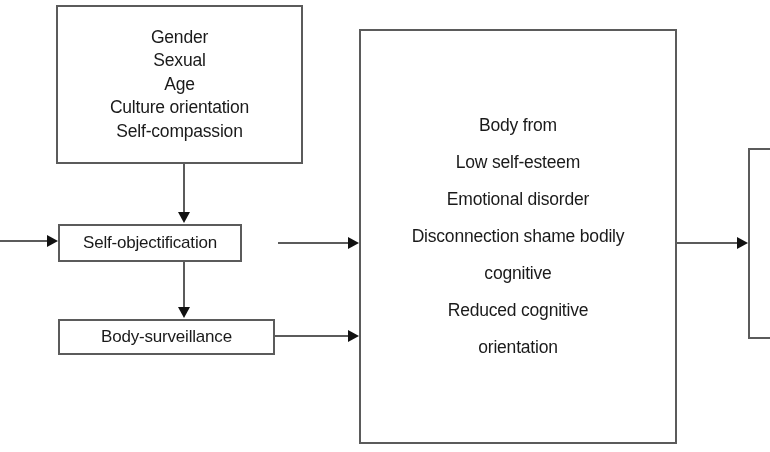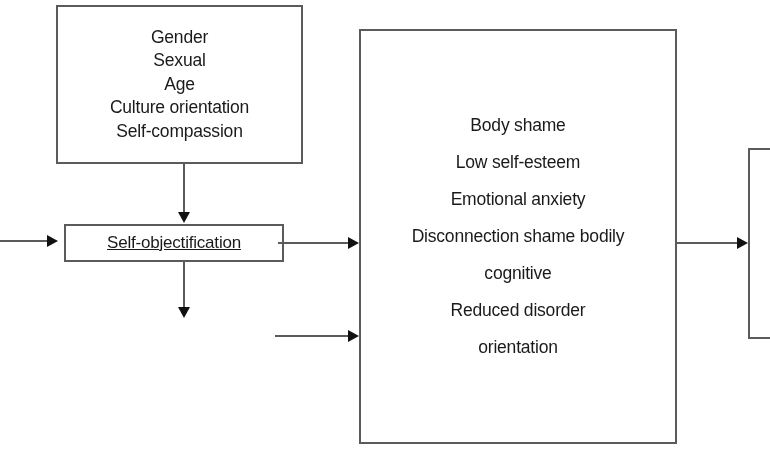--- a/index.html
+++ b/index.html
@@ -37,25 +37,24 @@
     flex-direction: column;
   }
   #box-antecedents .line {
     font-size: 17.5px;
     line-height: 23.5px;
     letter-spacing: -0.2px;
     white-space: nowrap;
   }
   
   #box-self-objectification {
-    left: 64px;
+    left: 58px;
     top: 224px;
-    width: 220px;
+    width: 184px;
     height: 38px;
-    text-decoration: underline;
   }
   #box-self-objectification .line {
     font-size: 17px;
     letter-spacing: -0.2px;
     white-space: nowrap;
   }
   
   #box-body-surveillance {
     left: 58px;
     top: 319px;
@@ -125,28 +124,31 @@
     <div class="line">Sexual</div>
     <div class="line">Age</div>
     <div class="line">Culture orientation</div>
     <div class="line">Self-compassion</div>
   </div>
 
   <div class="node-box" id="box-self-objectification">
     <div class="line">Self-objectification</div>
   </div>
 
+  <div class="node-box" id="box-body-surveillance">
+    <div class="line">Body-surveillance</div>
+  </div>
 
   <div class="node-box" id="box-consequences">
-    <div class="line">Body shame</div>
+    <div class="line">Body from</div>
     <div class="line">Low self-esteem</div>
-    <div class="line">Emotional anxiety</div>
+    <div class="line">Emotional disorder</div>
     <div class="line">Disconnection shame bodily</div>
     <div class="line">cognitive</div>
-    <div class="line">Reduced disorder</div>
+    <div class="line">Reduced cognitive</div>
     <div class="line">orientation</div>
   </div>
 
   <div class="node-box" id="box-outcome-partial">
     <div class="line"></div>
   </div>
 
   <div class="conn h" style="left:0px; top:240px; width:49px;"></div>
   <div class="arrowhead right" style="left:47px; top:235px;"></div>
 

